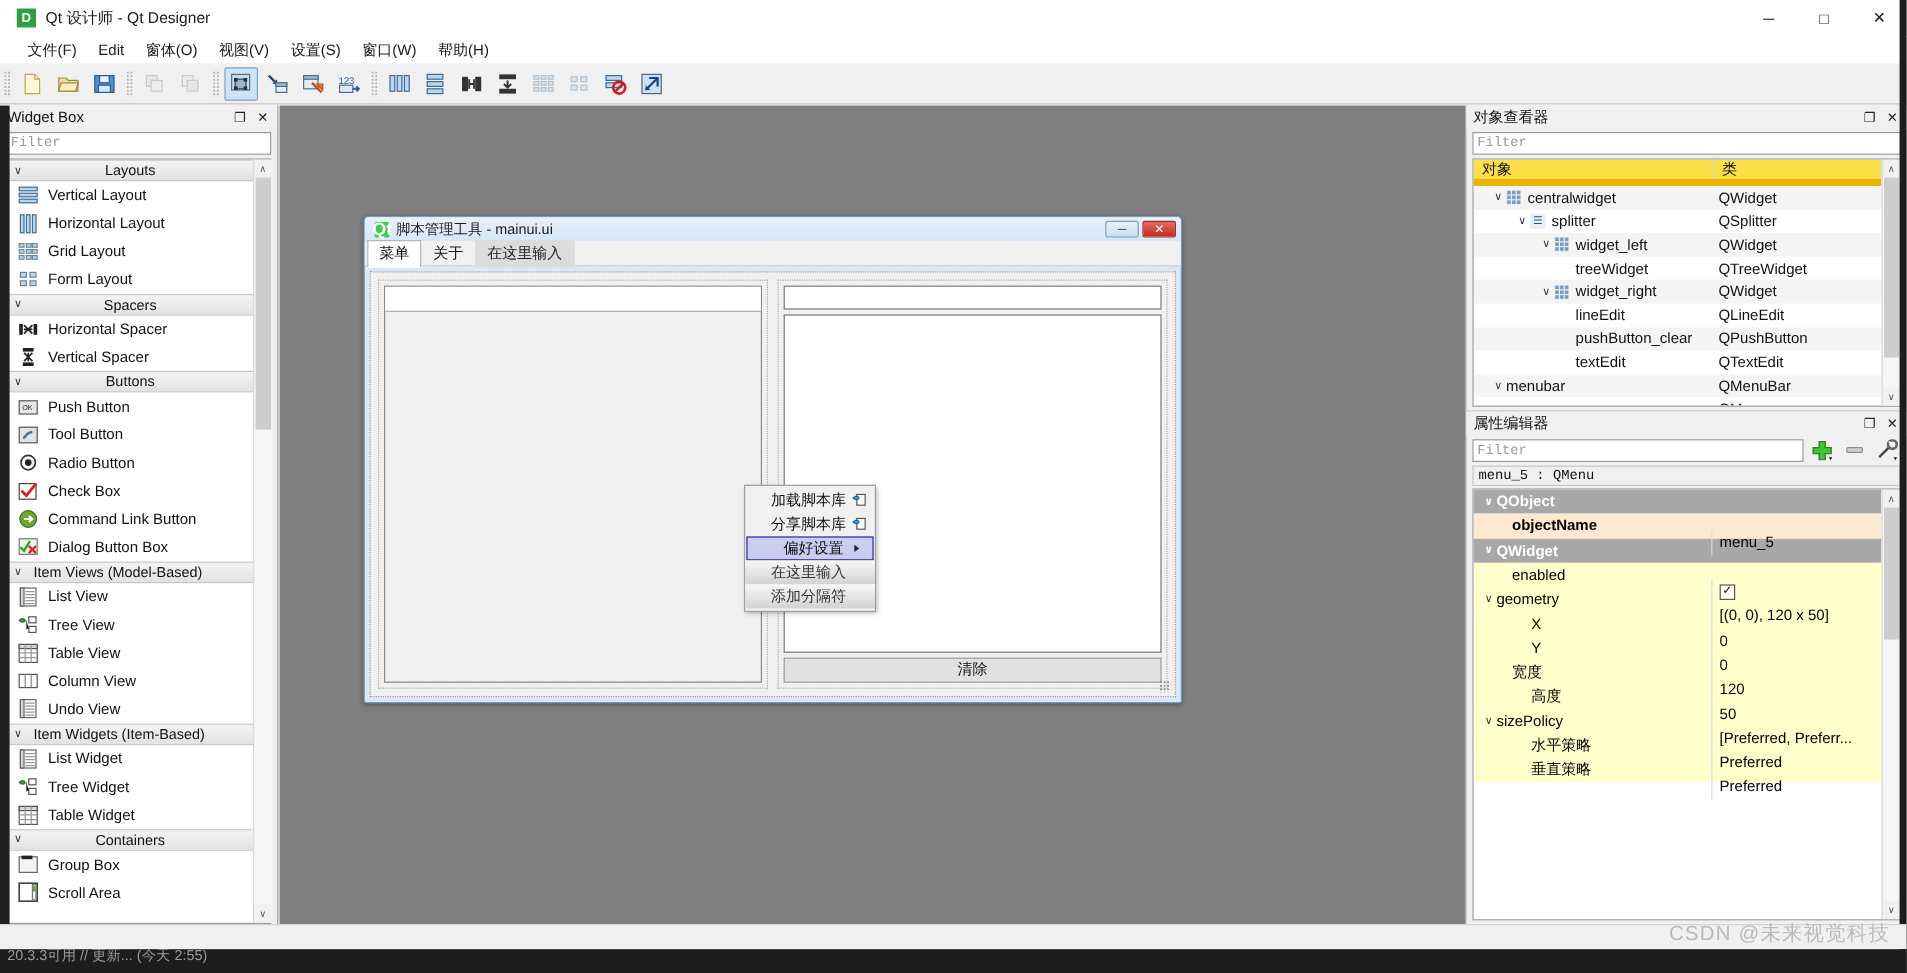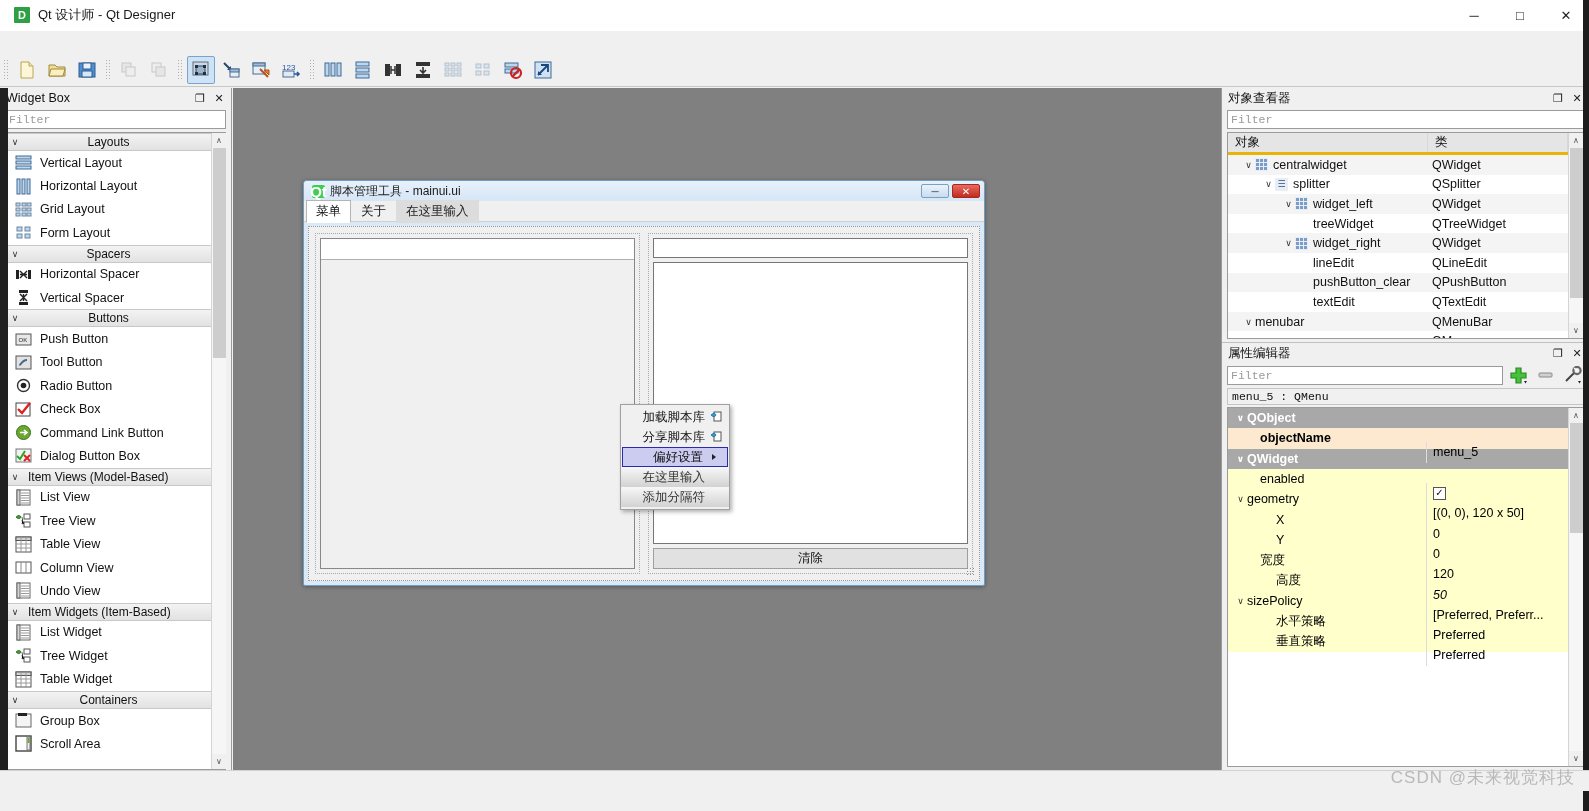--- a/index.html
+++ b/index.html
@@ -228,22 +228,22 @@
   }
   .obj-dock { height: 254px; display: flex; flex-direction: column; }
   .prop-dock { flex: 1; display: flex; flex-direction: column; border-top: 1px solid #c0c0c0; }
 
   .tbl-wrap {
     margin: 0 5px 3px 5px; background: #fff; border: 1px solid #9b9b9b;
     flex: 1; display: flex; overflow: hidden;
   }
   .tbl { flex: 1; display: flex; flex-direction: column; overflow: hidden; }
   .tbl-head {
-    height: 22px; display: flex; background: #e5e5e5;
-    border-bottom: 3px solid #eab308; flex: none;
+    height: 22px; display: flex; background: #fde047;
+    border-bottom: 6px solid #eab308; flex: none;
   }
   .th {
     display: flex; align-items: center; padding-left: 7px;
     font-size: 12.5px; color: #111; border-right: 1px solid #d8d8d8;
   }
   .tbl-body { flex: 1; overflow: hidden; }
   .trow { height: 19.6px; display: flex; align-items: center; font-size: 12.5px; color: #111; }
   .trow.alt { background: #f4f4f4; }
   .tc1 { display: flex; align-items: center; overflow: hidden; white-space: nowrap; }
   .tc2 { overflow: hidden; white-space: nowrap; padding-left: 4px; }
@@ -322,20 +322,29 @@
   <div class="titlebar">
     <div class="app-icon">D</div>
     <div class="title-text">Qt 设计师 - Qt Designer</div>
     <div class="win-btns">
       <div class="win-btn">─</div>
       <div class="win-btn">□</div>
       <div class="win-btn close">✕</div>
     </div>
   </div>
 
+  <div class="menubar">
+    <div class="mi">文件(F)</div>
+    <div class="mi">Edit</div>
+    <div class="mi">窗体(O)</div>
+    <div class="mi">视图(V)</div>
+    <div class="mi">设置(S)</div>
+    <div class="mi">窗口(W)</div>
+    <div class="mi">帮助(H)</div>
+  </div>
 
   <div class="toolbar">
     <div class="tb-grip"></div>
 
     <div class="tb-btn">
       <svg width="20" height="20" viewBox="0 0 20 20">
           <path d="M4 2h8l4 4v12H4z" fill="#fdf6d8" stroke="#b9a94e"></path>
           <path d="M12 2v4h4" fill="#efe4b0" stroke="#b9a94e"></path>
         </svg>
     </div>
@@ -1031,21 +1040,21 @@
               <div class="pval" style="flex:1;">0</div>
             </div>
 
             <div class="prow yellow">
               <div class="pname" style="width:198px;padding-left:32px;">宽度</div>
               <div class="pval" style="flex:1;">120</div>
             </div>
 
             <div class="prow yellow">
               <div class="pname" style="width:198px;padding-left:48px;">高度</div>
-              <div class="pval" style="flex:1;font-style:italic;">50</div>
+              <div class="pval" style="flex:1;">50</div>
             </div>
 
             <div class="prow yellow">
               <div class="pname" style="width:198px;padding-left:6px;">
                 <span class="tw-arrow">∨</span>
                 <span>sizePolicy</span>
               </div>
               <div class="pval" style="flex:1;">[Preferred, Preferr...</div>
             </div>
 
@@ -1070,14 +1079,17 @@
         </div>
       </div>
     </div>
   </div>
 
   <div class="edge-left"></div>
   <div class="edge-right"></div>
 
   <div class="statusbar"></div>
   <div class="watermark">CSDN @未来视觉科技</div>
+  <div class="taskbar">
+    <span class="tb-text">20.3.3可用 // 更新... (今天 2:55)</span>
+  </div>
 
 </div>
 
 </body></html>

